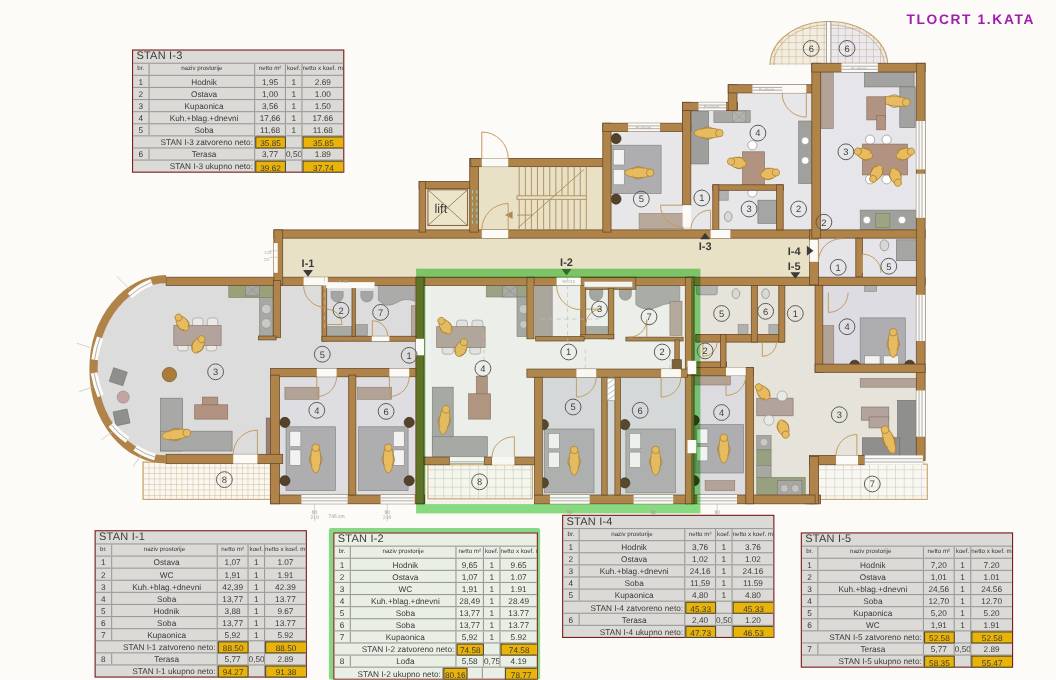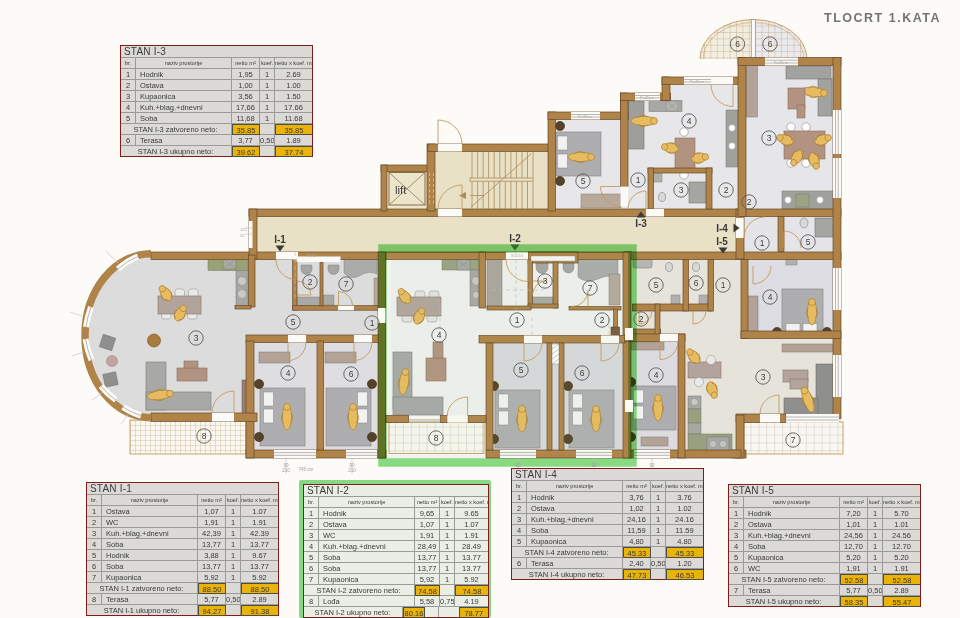--- a/index.html
+++ b/index.html
@@ -1,33 +1,33 @@
 <!DOCTYPE html>
 <html><head>
 <meta charset="utf-8">
 <style>
 html,body{margin:0;padding:0;}
 body{width:960px;height:618px;background:#fcfbf8;font-family:"Liberation Sans",sans-serif;overflow:hidden;position:relative;}
 #page{position:absolute;left:0;top:0;width:960px;height:618px;}
 #plan{position:absolute;left:0;top:0;}
-.ttl{position:absolute;left:700px;top:11px;width:241px;text-align:right;font-size:12.5px;font-weight:bold;letter-spacing:1.5px;color:#737373;}
+.ttl{position:absolute;left:700px;top:11px;width:241px;text-align:right;font-size:12.5px;font-weight:bold;letter-spacing:1.5px;color:#a21caf;}
 .tbl{position:absolute;background:#dbdad6;border:1px solid #7f1d1d;color:#3a3a3a;}
 .tbl .tr{display:flex;border-top:1px solid #9a9a98;height:11px;line-height:11px;box-sizing:border-box;}
 .tbl .tr.first{border-top:none;}
 .tbl .c{box-sizing:border-box;border-right:1px solid #9a9a98;font-size:7.5px;text-align:center;overflow:hidden;white-space:nowrap;}
 .tbl .c:last-child{border-right:none;}
 .tbl .c0{width:15px;}
-.tbl .c1{width:96px;text-align:left;padding-left:4px;}
+.tbl .c1{width:96px;text-align:center;padding-left:4px;}
 .tbl .c2{width:28px;}
 .tbl .c3{width:15px;}
 .tbl .c4{width:37px;}
 .tbl .titler{height:11px;line-height:11.5px;font-size:10px;font-weight:normal;padding-left:3px;letter-spacing:0.2px;}
 .tbl .hdr .c{font-size:5.6px;color:#3a3a3a;padding-left:0;text-align:center;}
 .tbl .sum{font-size:7.5px;}
-.tbl .lab{width:111px;text-align:center;padding-right:1px;border-right:1px solid #9a9a98;box-sizing:border-box;}
+.tbl .lab{width:111px;text-align:right;padding-right:1px;border-right:1px solid #9a9a98;box-sizing:border-box;}
 .tbl .box{box-sizing:border-box;border:1px solid #4c4c4a;background:#eab308;margin-top:0px;height:11px;}
 .tbl .nb{border-right:1px solid #9a9a98;box-sizing:border-box;}
 </style>
 </head>
 <body>
 <div id="page">
 <svg id="plan" width="960" height="618" viewBox="0 0 960 618">
 <defs>
 <pattern id="grd" width="5" height="5" patternUnits="userSpaceOnUse">
           <path d="M5,0 H0 V5" fill="none" stroke="#c9ab7c" stroke-width="0.7"></path>
@@ -894,21 +894,21 @@
         <div class="c c1" style="text-align:center;padding-left:0;">naziv prostorije</div>
         <div class="c c2">netto m²</div>
         <div class="c c3">koef.</div>
         <div class="c c4">netto x koef. m²</div>
       </div>
  <div class="tr">
         <div class="c c0">1</div>
         <div class="c c1">Hodnik</div>
         <div class="c c2">7,20</div>
         <div class="c c3">1</div>
-        <div class="c c4">5.70</div>
+        <div class="c c4">7.20</div>
       </div>
  <div class="tr">
         <div class="c c0">2</div>
         <div class="c c1">Ostava</div>
         <div class="c c2">1,01</div>
         <div class="c c3">1</div>
         <div class="c c4">1.01</div>
       </div>
  <div class="tr">
         <div class="c c0">3</div>

